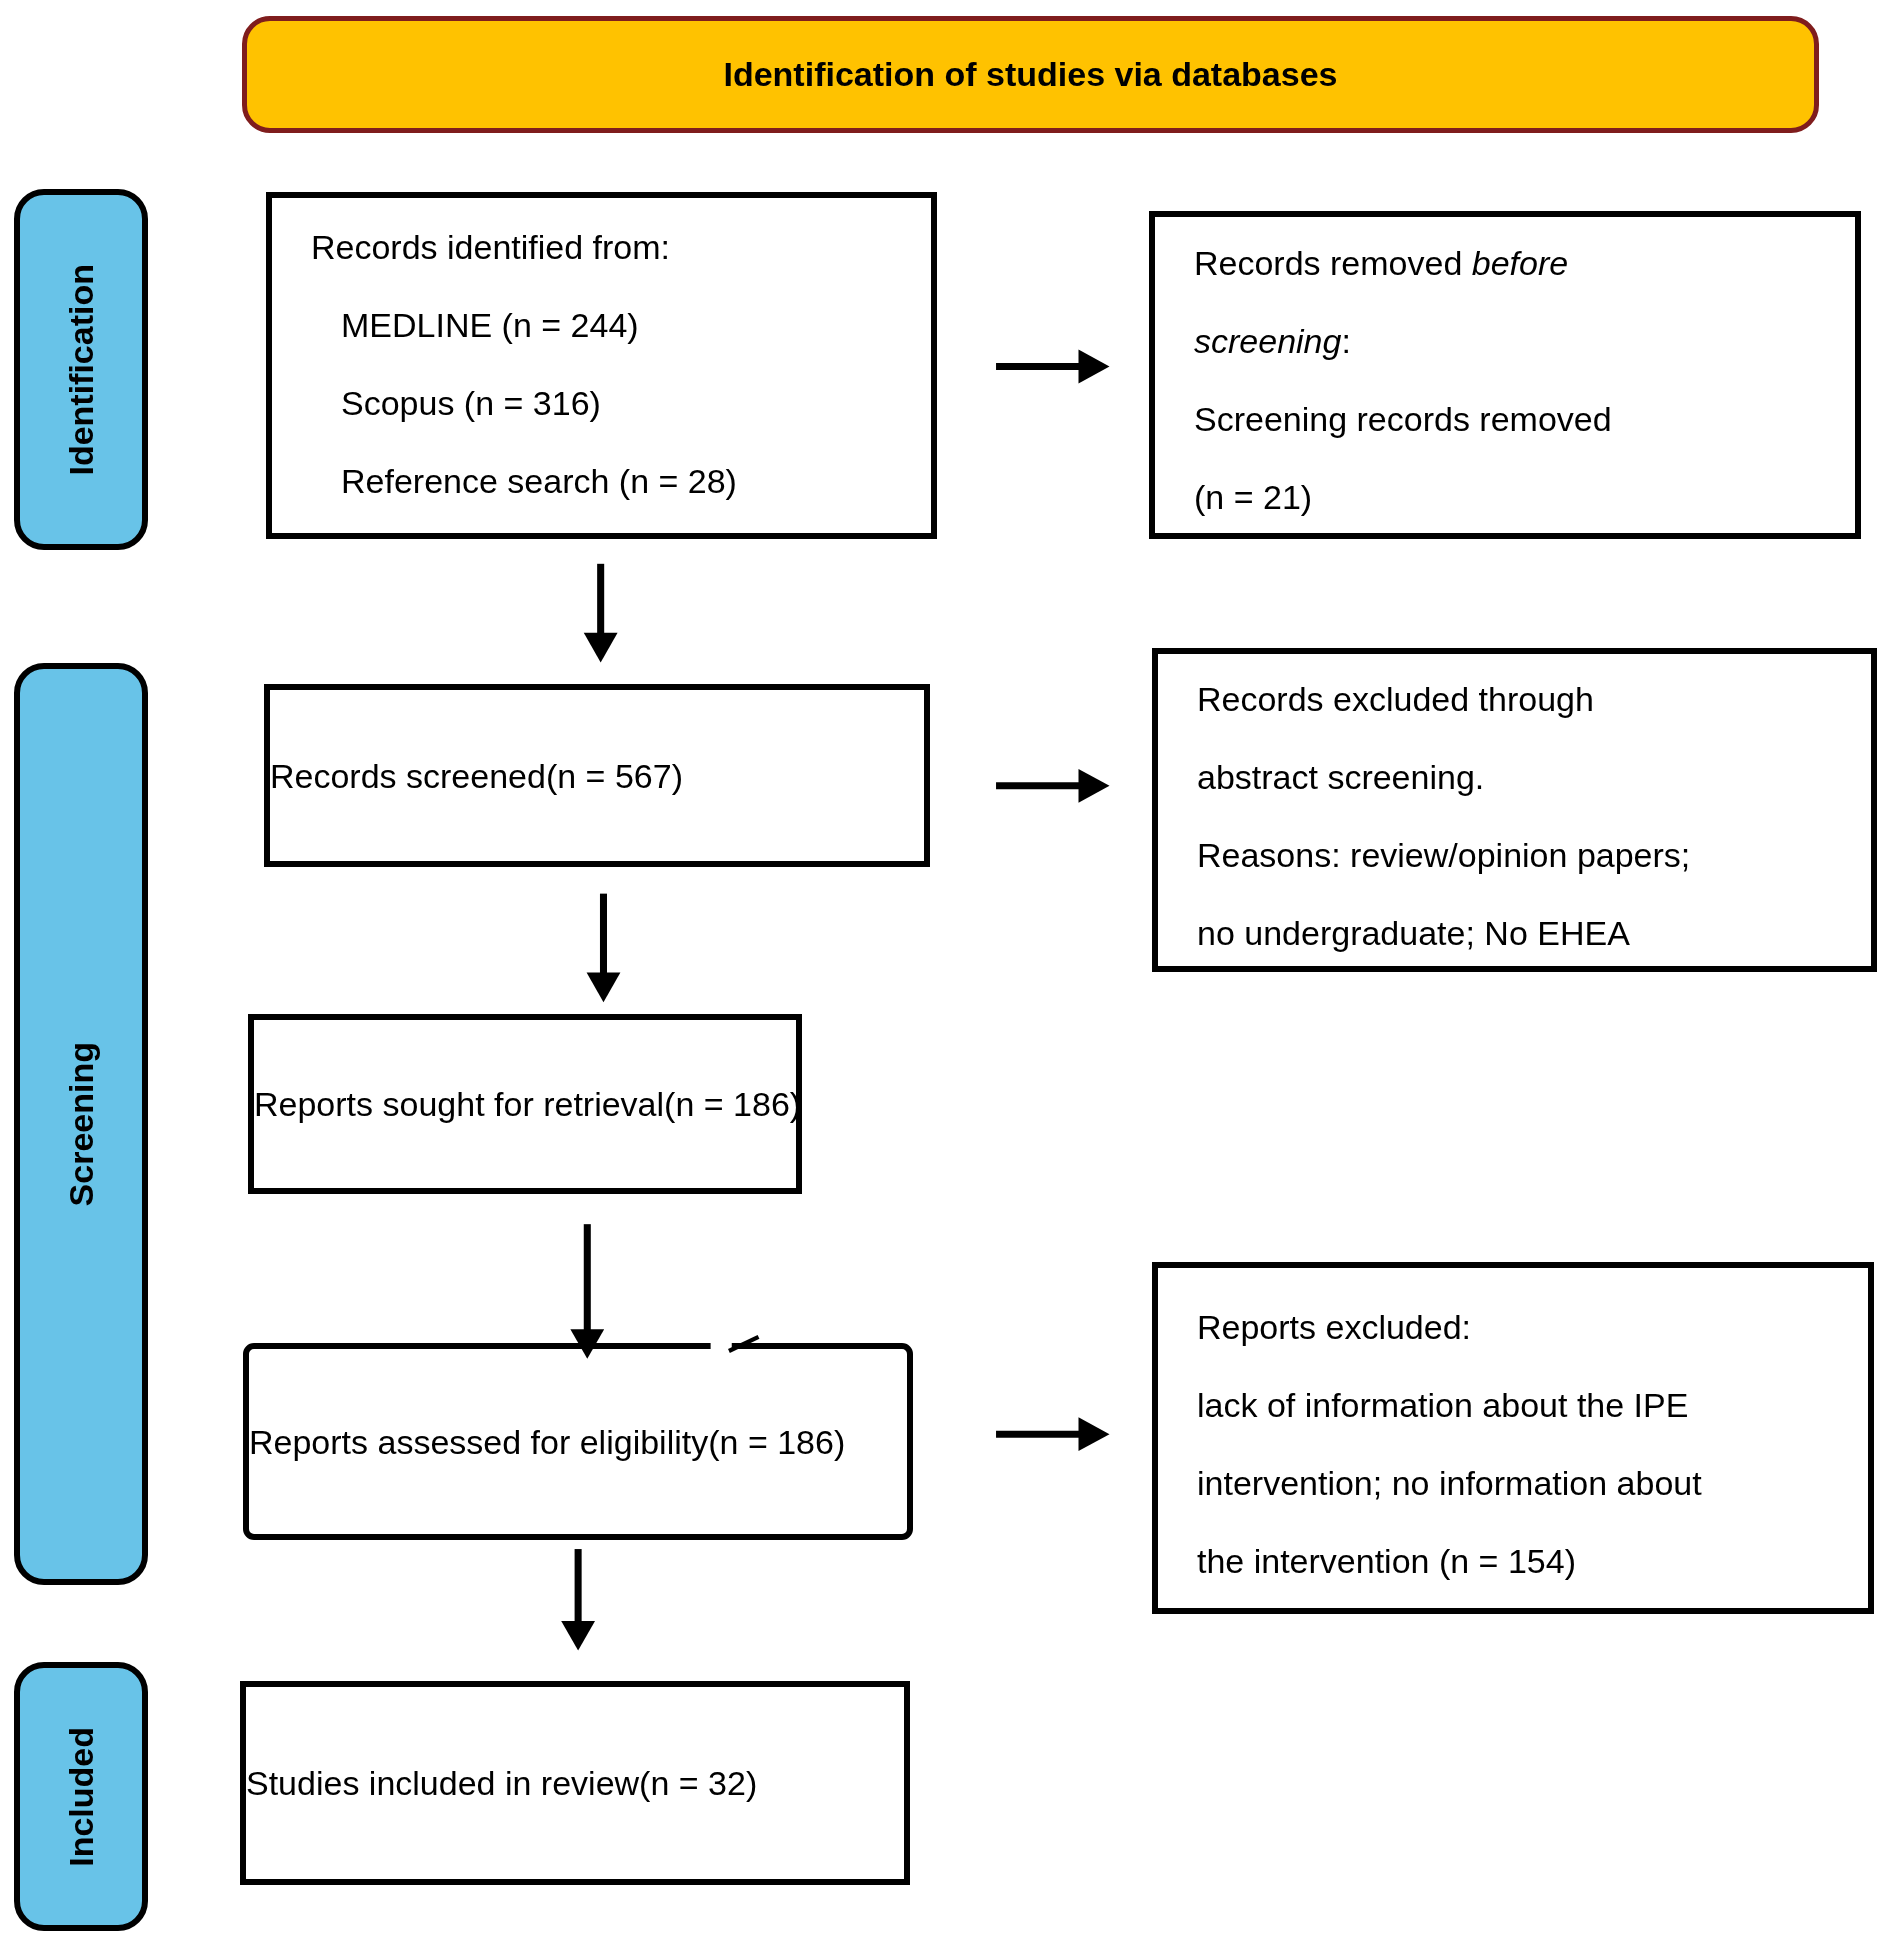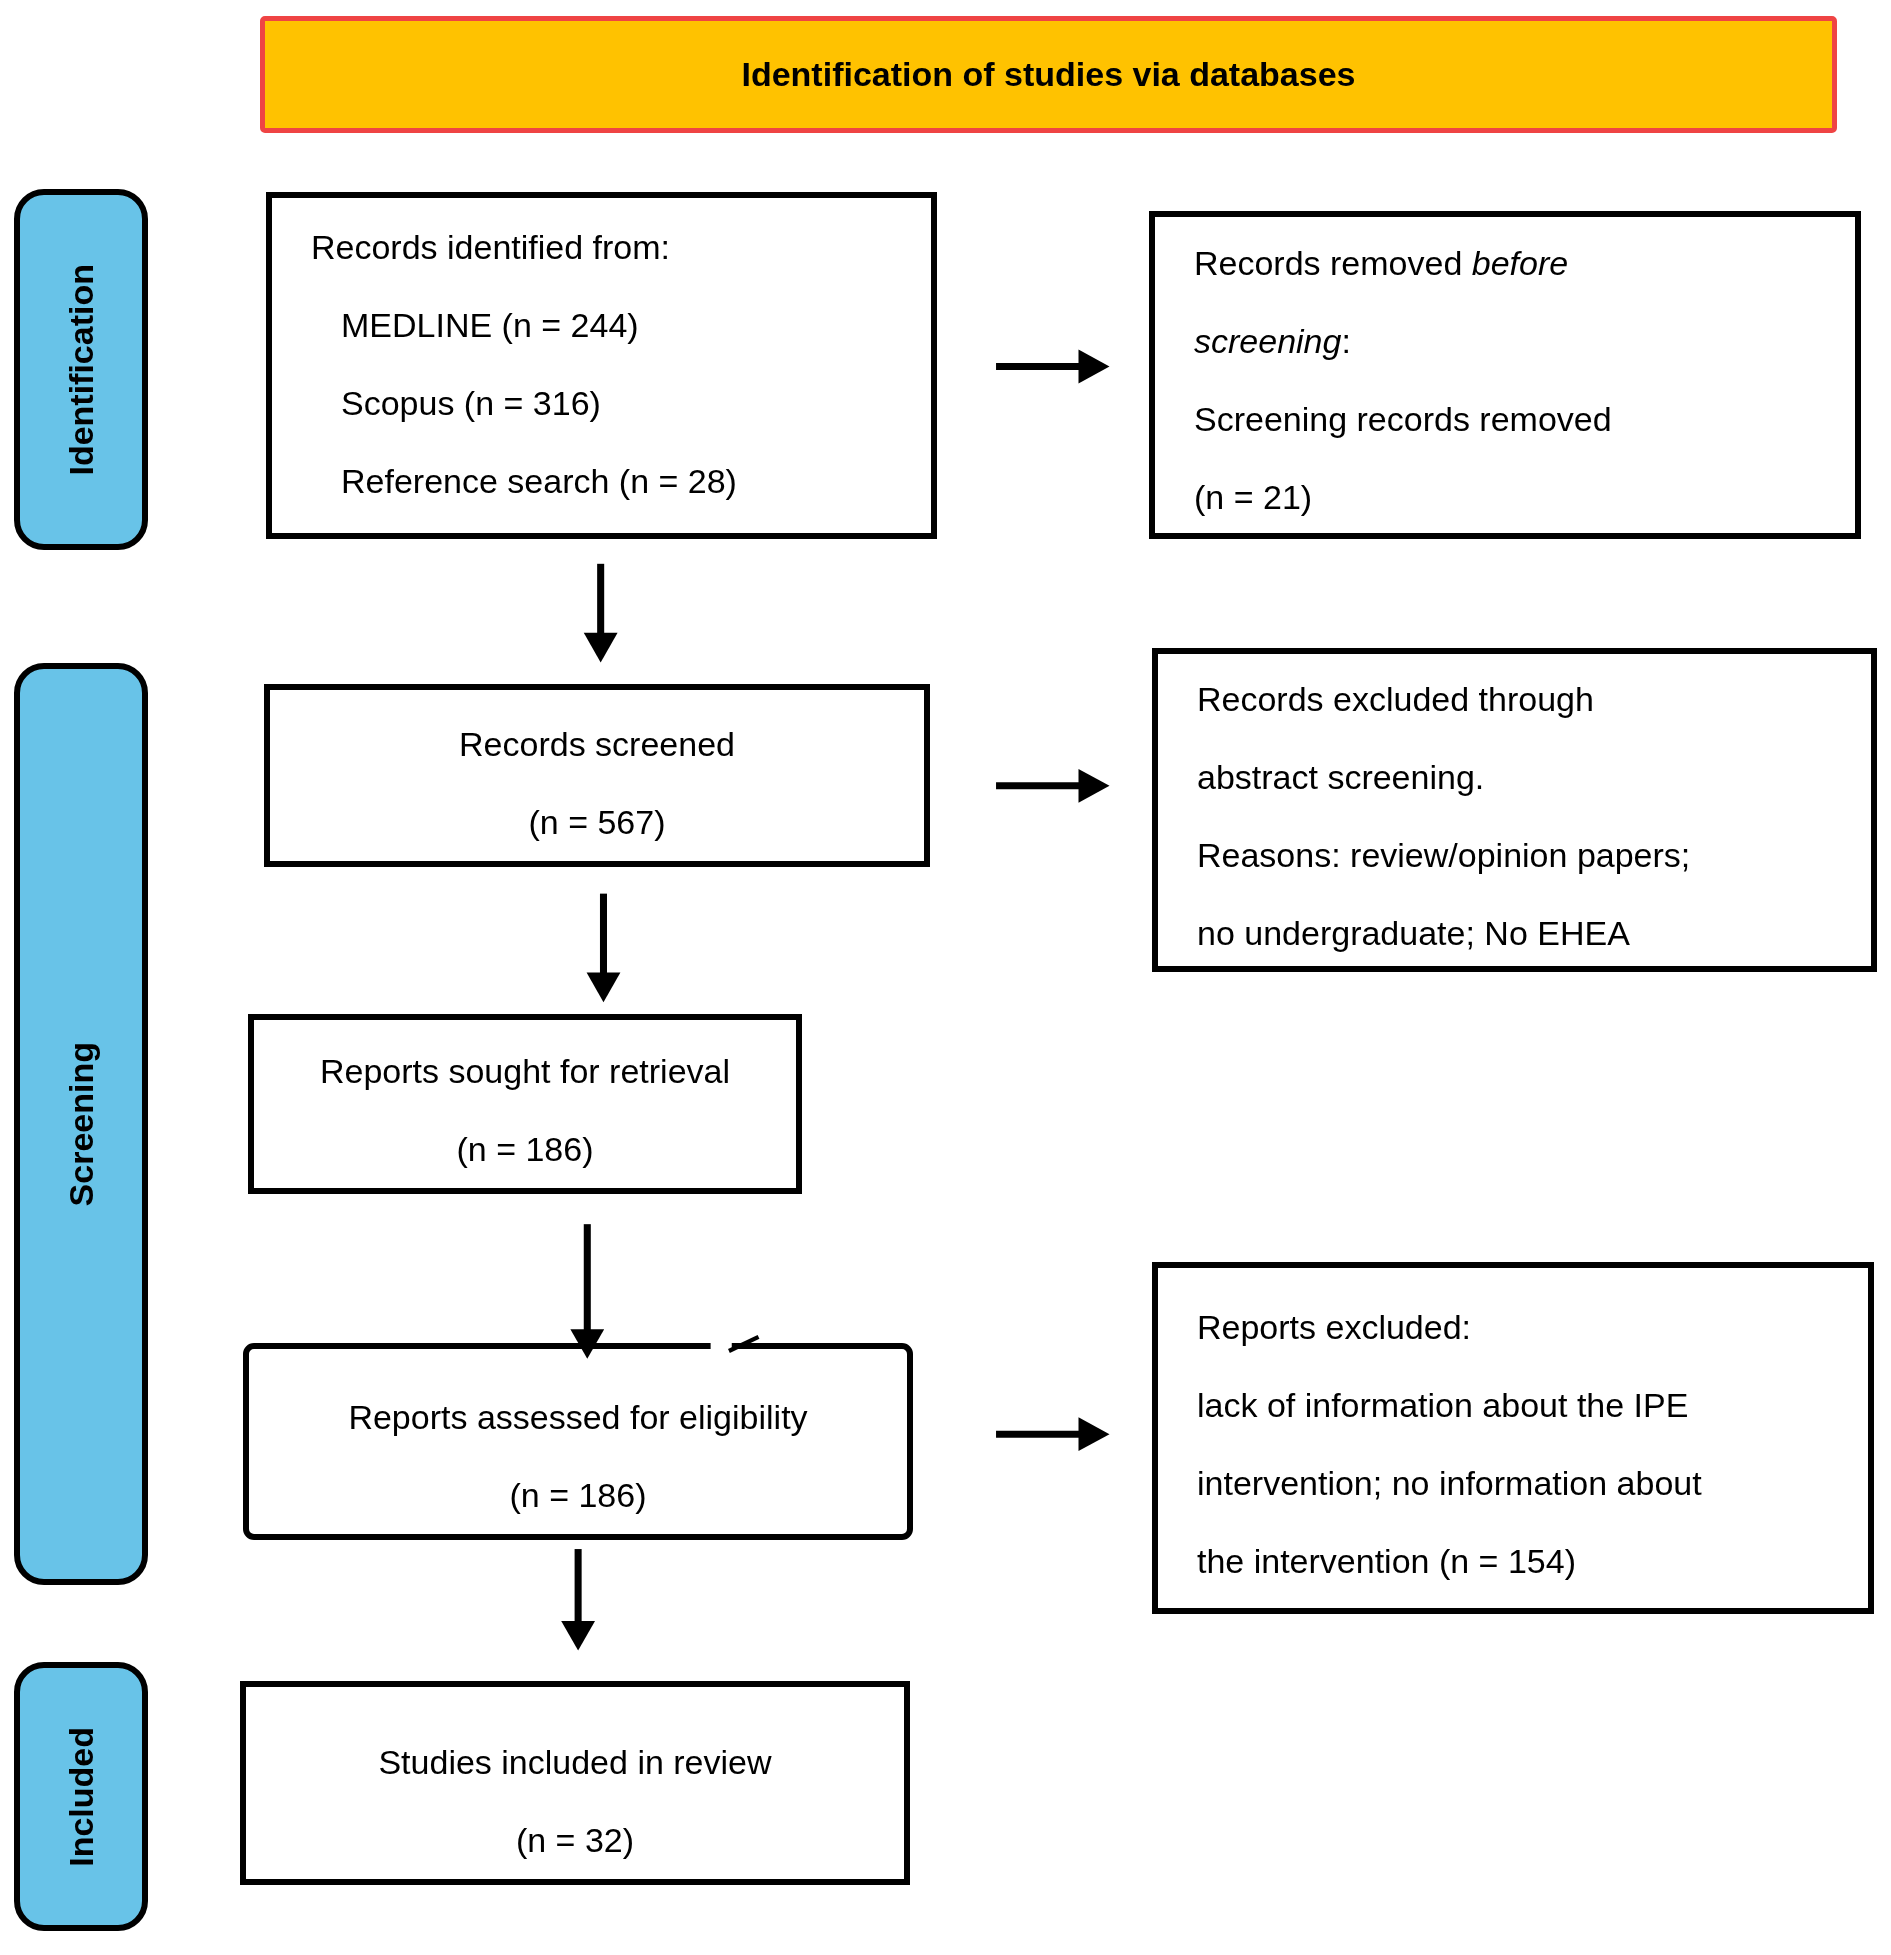--- a/index.html
+++ b/index.html
@@ -12,25 +12,25 @@
     width: 1892px;
     height: 1955px;
     background: #ffffff;
     font-family: "Liberation Sans", sans-serif;
     color: #000000;
   }
 
   
   .banner {
     position: absolute;
-    left: 260px; top: 15.5px;
+    left: 242px; top: 15.5px;
     width: 1577px; height: 117px;
     background: #FFC200;
-    border: 5px solid #ef4444;
-    border-radius: 5px;
+    border: 5px solid #7f1d1d;
+    border-radius: 28px;
     box-sizing: border-box;
     display: flex;
     align-items: center;
     justify-content: center;
     font-size: 34px;
     font-weight: bold;
   }
 
   
   .stage {
@@ -68,23 +68,23 @@
 
   #box-identified {
     left: 266px; top: 192px;
     width: 671px; height: 347px;
     padding: 10px 7px 0 39px;
   }
   #box-identified .indent { margin-left: 30px; }
 
   .center-box {
     display: flex;
-    flex-direction: column;
+    flex-direction: row;
     align-items: center;
-    justify-content: flex-end;
+    justify-content: flex-start;
     text-align: center;
   }
   #box-screened  { left: 264px; top: 684px;  width: 666px; height: 183px; }
   #box-sought    { left: 248px; top: 1014px; width: 554px; height: 180px; }
   #box-assessed  { left: 243px; top: 1343px; width: 670px; height: 197px; border-radius: 11px; }
   #box-included  { left: 240px; top: 1681px; width: 670px; height: 204px; }
 
   .rbox { padding-left: 39px; padding-right: 10.6px; }
   #rbox-removed  { left: 1149px; top: 211px;  width: 712px; height: 328px; padding-top: 7px; }
   #rbox-abstract { left: 1152px; top: 648px;  width: 725px; height: 324px; padding-top: 5.6px; }

